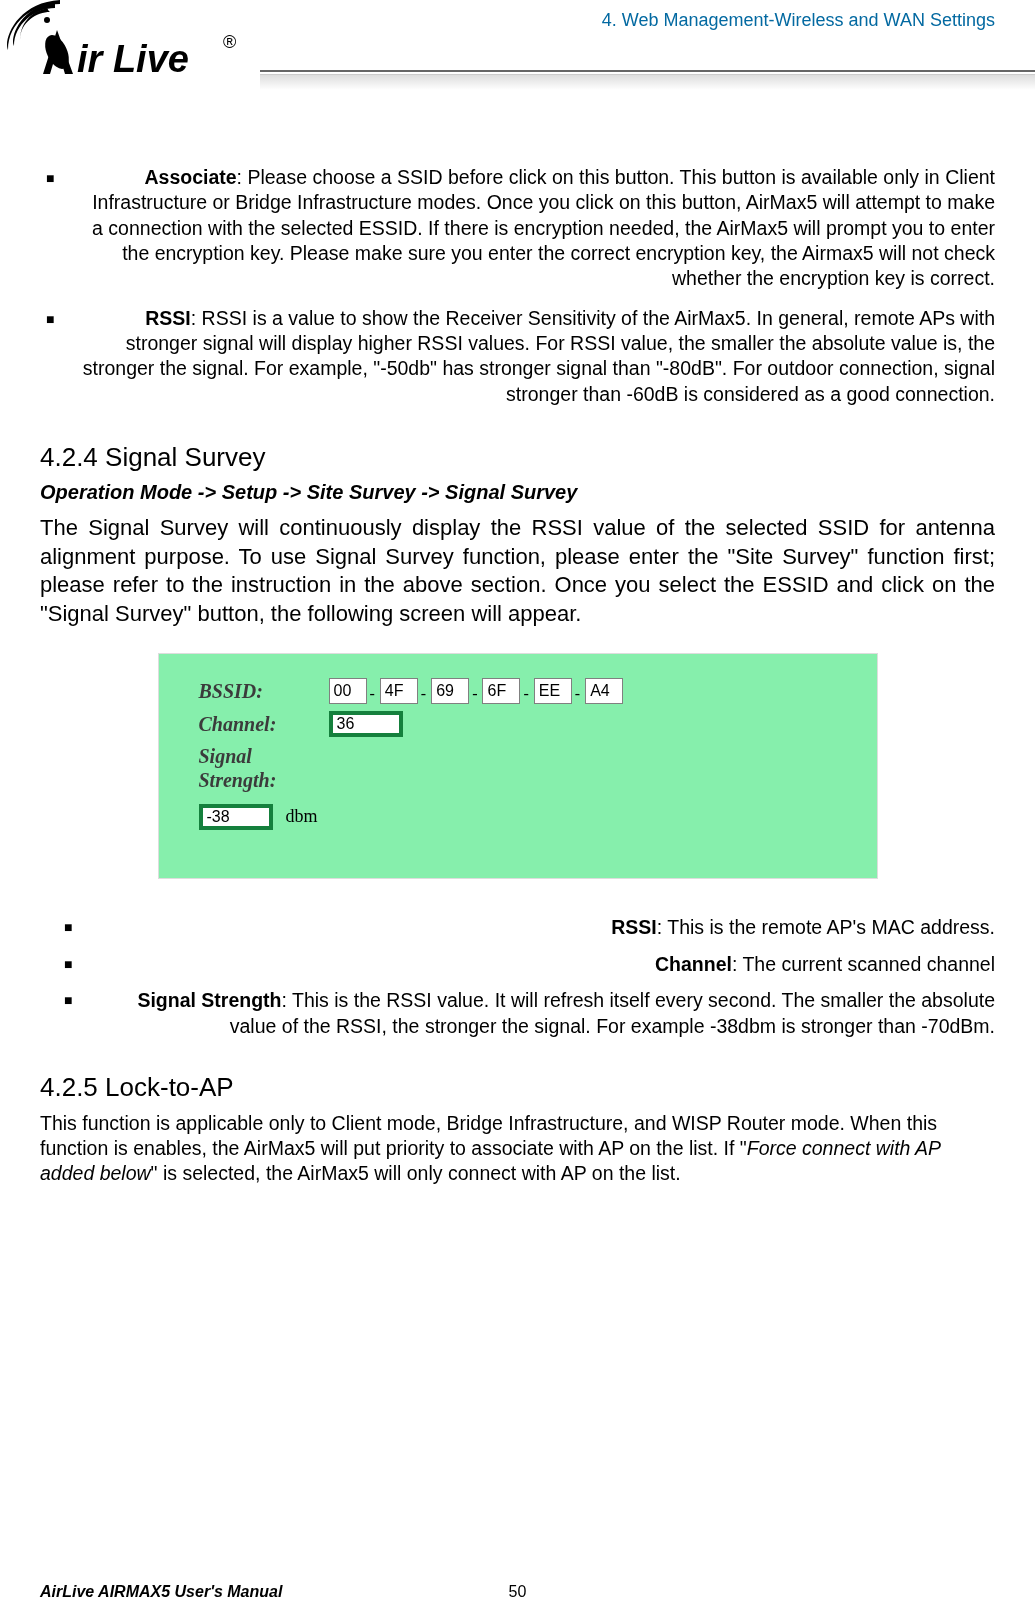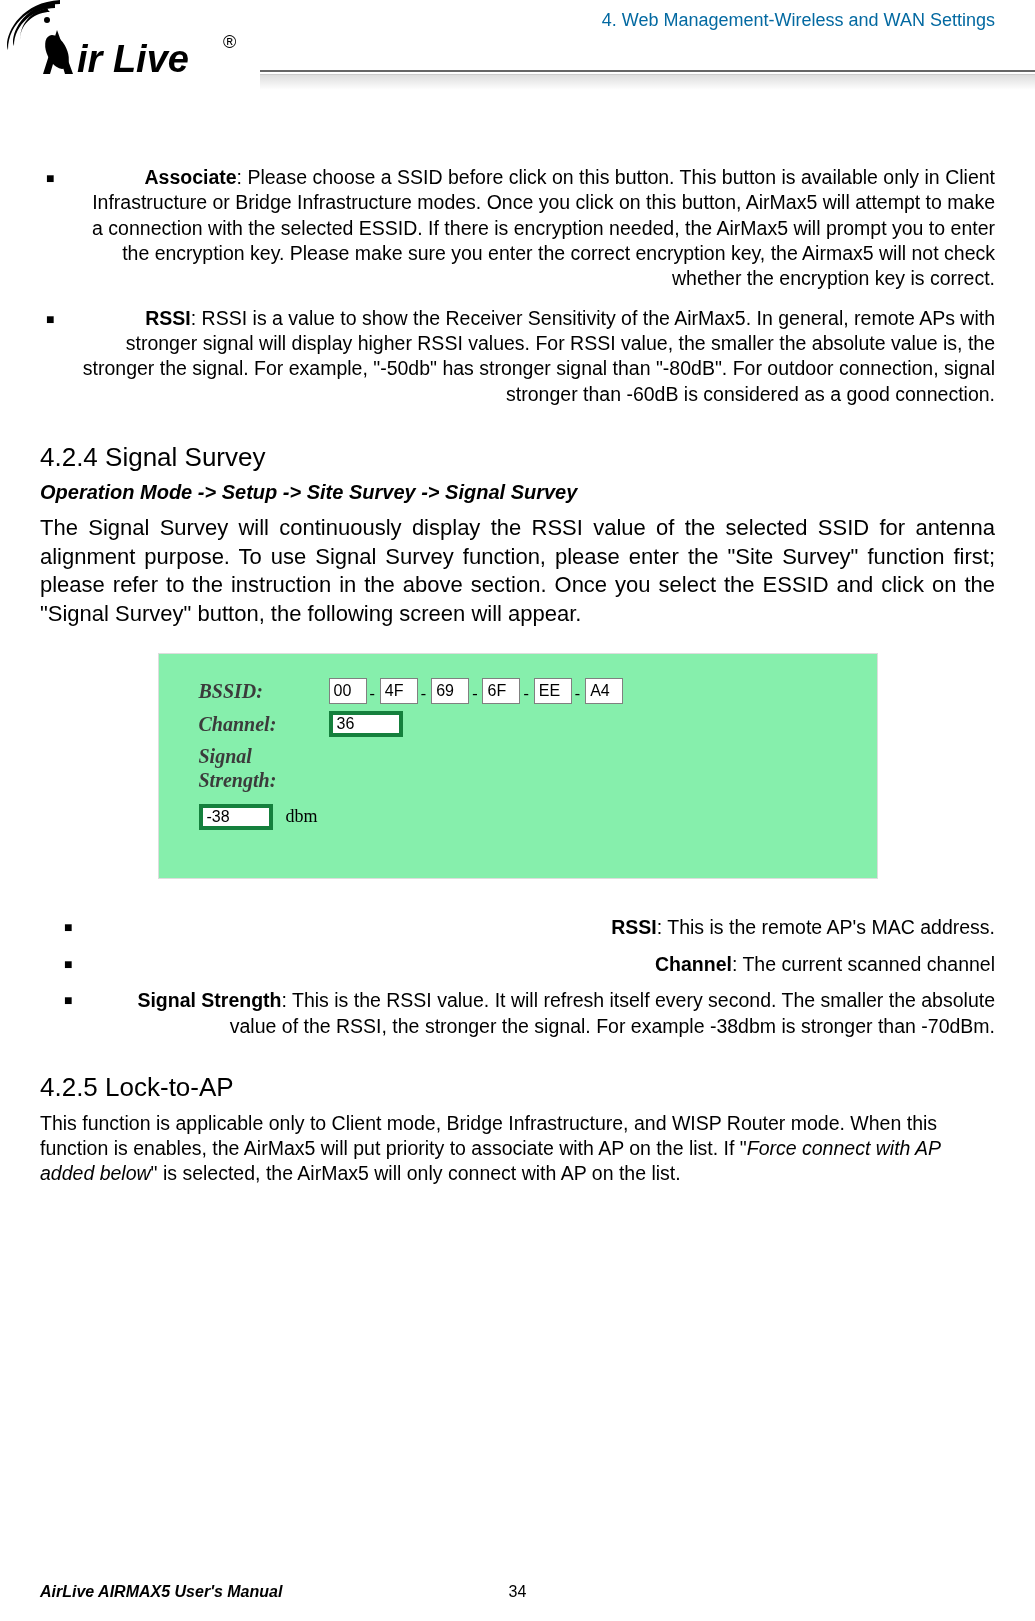--- a/index.html
+++ b/index.html
@@ -301,14 +301,14 @@
 
   <div class="section-title">4.2.5 Lock-to-AP</div>
   <div class="para-left">
     <span>This function is applicable only to Client mode, Bridge Infrastructure, and WISP Router mode.    When this function is enables, the AirMax5 will put priority to associate with AP on the list.    If "</span><span class="italic">Force connect with AP added below</span><span>" is selected, the AirMax5 will only connect with AP on the list.</span>
   </div>
 
 </div>
 
 <div class="footer">
   <div class="footer-left">AirLive AIRMAX5 User's Manual</div>
-  <div class="footer-center">34</div>
+  <div class="footer-center">50</div>
 </div>
 
 </body></html>

